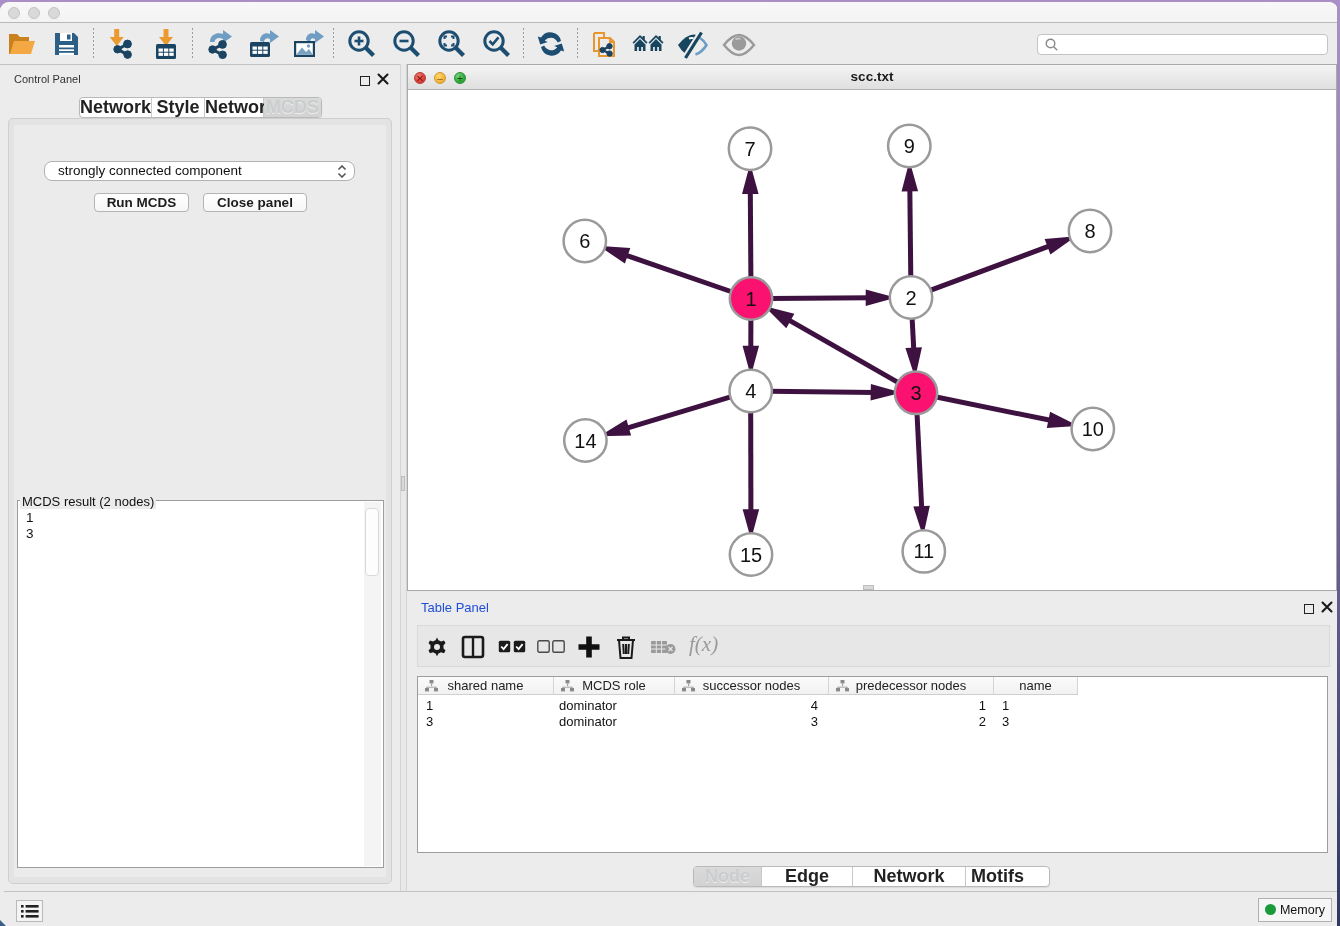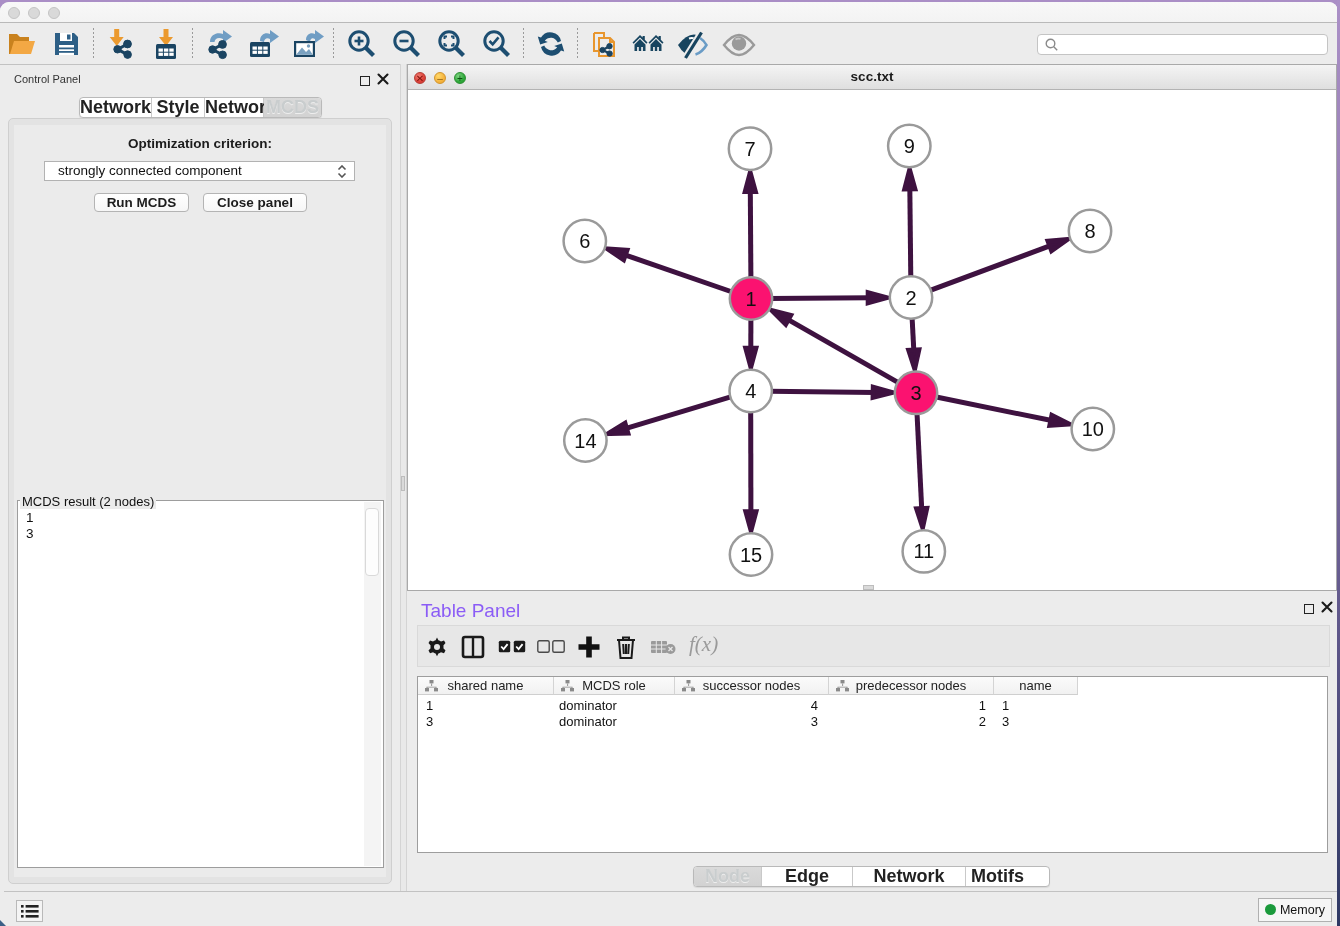--- a/index.html
+++ b/index.html
@@ -32,21 +32,21 @@
 #mcdslabel { position:absolute; left:20px; top:429px; background:#ebebeb; padding:0 2px; font-size:13px; color:#111; }
 
 #vsplit { left:400px; top:64px; width:7px; height:827px; background:#e9e9e9; border-left:1px solid #d4d4d4; border-right:1px solid #d4d4d4; }
 
 #netwin { left:407px; top:64px; width:930px; height:527px; background:#fff; border:1px solid #a9a9a9; }
 #nettitle { position:absolute; left:0; top:0; width:928px; height:25px; background:linear-gradient(#f4f4f4,#dfdfdf); border-bottom:1px solid #b3b3b3; }
 #nettitle .t { position:absolute; left:0; right:0; top:4px; text-align:center; font-weight:bold; font-size:13.5px; color:#1b1b1b; }
 .tl2 { position:absolute; top:7px; width:12px; height:12px; border-radius:50%; font-size:10px; line-height:12px; text-align:center; }
 
 #tpanel { left:407px; top:593px; width:933px; height:298px; background:#ececec; }
-#tpanel .phead { position:absolute; left:14px; top:7px; font-size:19px; color:#8b5cf6; }
+#tpanel .phead { position:absolute; left:14px; top:7px; font-size:13px; color:#1d4ed8; }
 #ttool { position:absolute; left:10px; top:32px; width:913px; height:42px; background:#e7e7e7; border:1px solid #d9d9d9; }
 #ttable { position:absolute; left:10px; top:83px; width:911px; height:177px; background:#fff; border:1px solid #9d9d9d; }
 .th { position:absolute; top:0; height:18px; background:linear-gradient(#fbfbfb,#f1f1f1); border-right:1px solid #d4d4d4; border-bottom:1px solid #cfcfcf; font-size:13px; color:#222; text-align:center; line-height:17px; }
 .td { position:absolute; font-size:13px; color:#111; height:16px; line-height:16px; }
 
 #statusbar { left:4px; top:891px; width:1338px; height:35px; background:#ececec; border-top:1px solid #c2c2c2; }
 #memBtn { position:absolute; left:1254px; top:6px; width:74px; height:24px; background:#f6f6f6; border:1px solid #b0b0b0; font-size:12.5px; color:#111; text-align:center; line-height:22px; }
 #listBtn { position:absolute; left:12px; top:8px; width:27px; height:22px; background:#f4f4f4; border:1px solid #b9b9b9; }
 .floatico { width:10px; height:10px; border:1.5px solid #222; display:inline-block; }
 </style>
@@ -212,22 +212,21 @@
     </svg>
   <div class="seg" style="left:79px; top:32px; width:243px;">
     <div class="sg" style="width:72px;">Network</div>
     <div class="sg" style="width:53px;">Style</div>
     <div class="sg" style="width:59px;">Network</div>
     <div class="sg sel" style="width:57px;">MCDS</div>
   </div>
   <div id="tabcontent">
       <div id="tabinner"></div>
     </div>
-  <div style="position:absolute; left:0; width:400px; top:71px; text-align:center; font-size:13.5px; font-weight:bold; color:#1c1c1c;">Optimization criterion:</div>
-  <div style="position:absolute; left:44px; top:96px; width:311px; height:20px; background:#fff; border:1px solid #b2b2b2; border-radius:0; font-size:13.5px; color:#111; line-height:18px; padding-left:13px;">strongly connected component
+  <div style="position:absolute; left:44px; top:96px; width:311px; height:20px; background:#fff; border:1px solid #b2b2b2; border-radius:8px; font-size:13.5px; color:#111; line-height:18px; padding-left:13px;">strongly connected component
     <svg style="position:absolute; right:7px; top:3px;" width="10" height="13" viewBox="0 0 10 13">
         <path d="M1.5 4.5 L5 1 L8.5 4.5" fill="none" stroke="#555" stroke-width="1.6"></path>
         <path d="M1.5 8.5 L5 12 L8.5 8.5" fill="none" stroke="#555" stroke-width="1.6"></path>
       </svg>
   </div>
   <div class="btn" style="left:94px; top:128px; width:95px; height:19px; line-height:17px;">Run MCDS</div>
   <div class="btn" style="left:203px; top:128px; width:104px; height:19px; line-height:17px;">Close panel</div>
   <div id="mcdsbox">
     <div style="position:absolute; right:2px; top:1px; bottom:1px; width:17px; background:#f4f4f4;">
         <div style="position:absolute; left:1px; top:6px; width:14px; height:68px; background:#fdfdfd; border:1px solid #d9d9d9; border-radius:4px;"></div>

